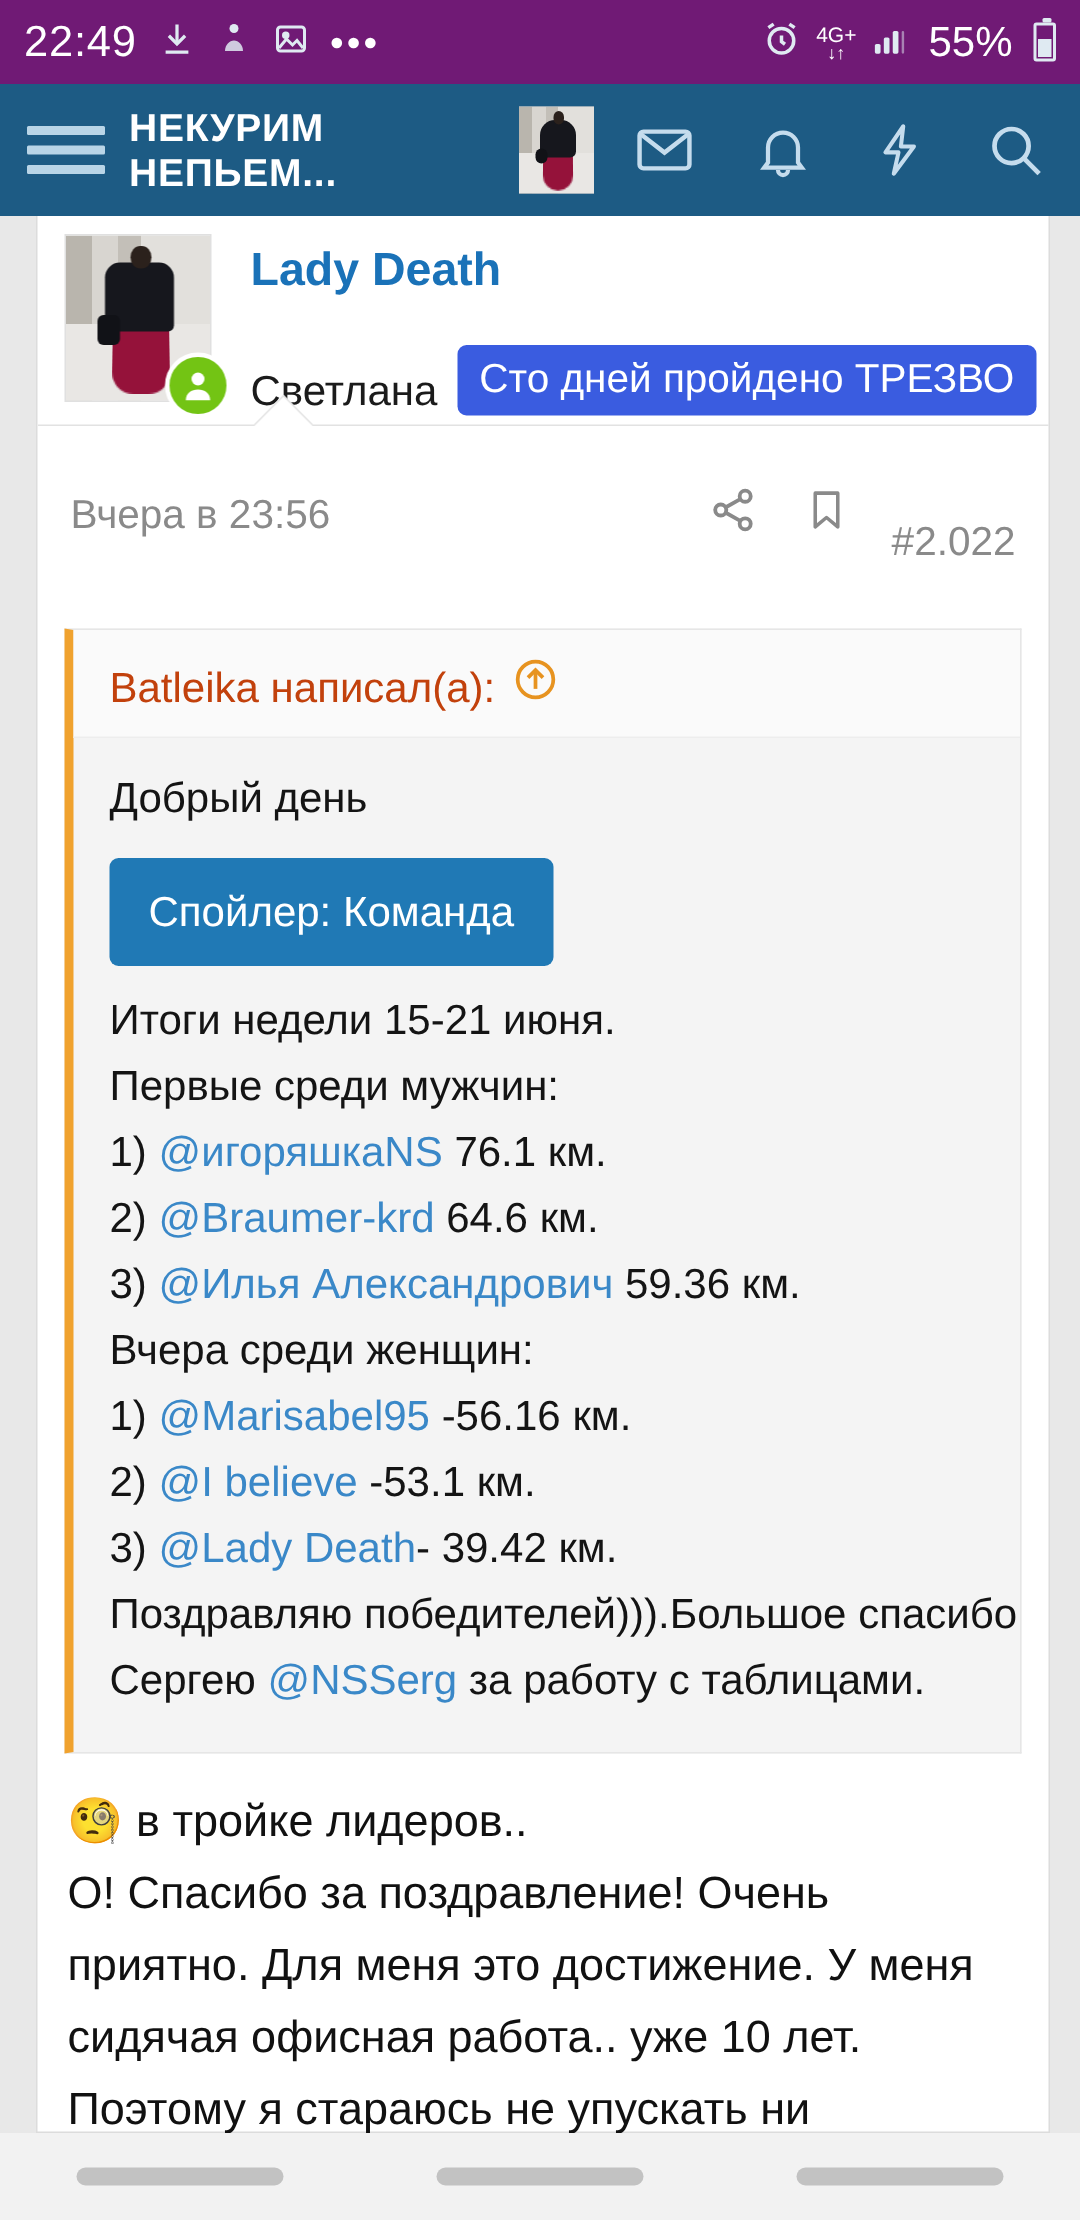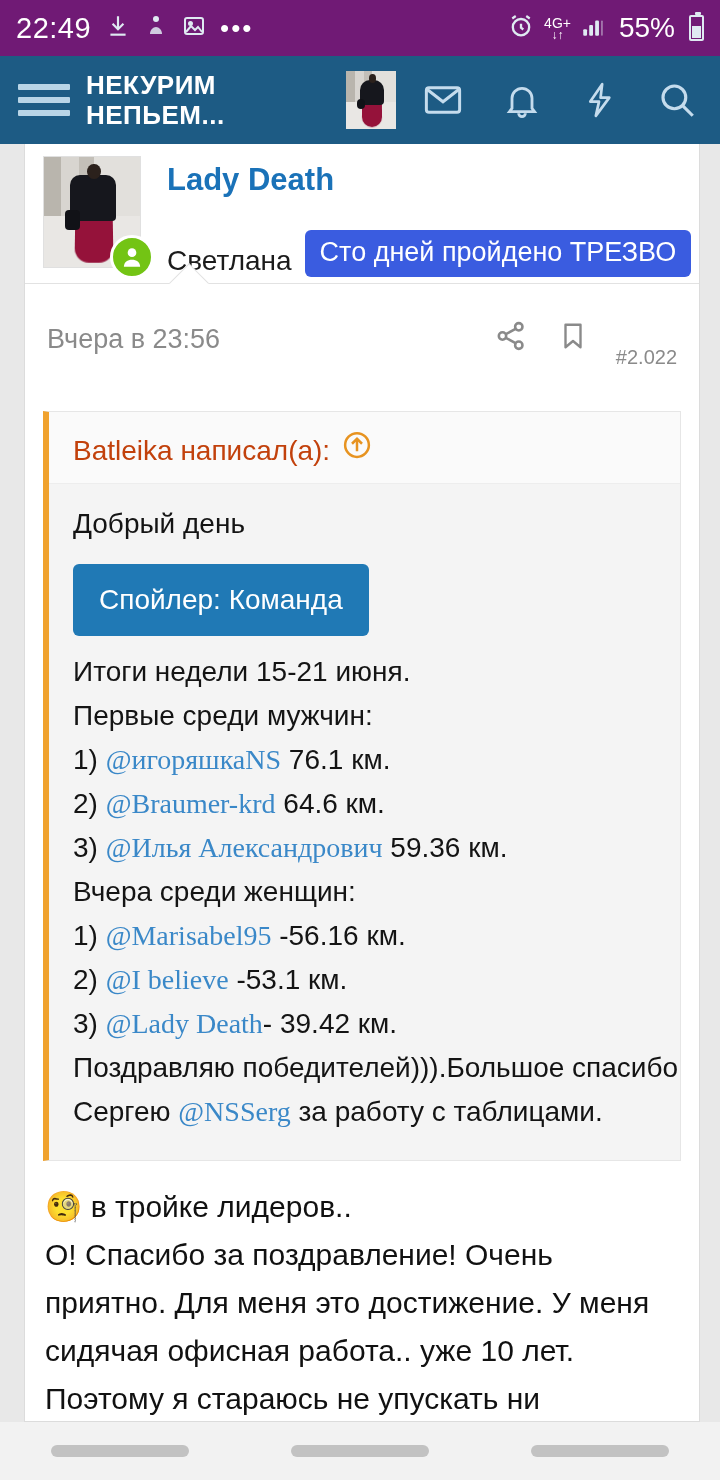--- a/index.html
+++ b/index.html
@@ -114,40 +114,40 @@
     transform: rotate(45deg);
   }
 
   
   .meta-row {
     display: flex; align-items: center; padding: 26px 22px 0 22px; color: #8a8a8a;
     font-size: 27px;
   }
   .meta-spacer { flex: 1; }
   .meta-icons { display: flex; align-items: center; gap: 30px; }
-  .postnum { margin-left: 28px; font-size: 20px; color: #8a8a8a; margin-top: 36px; }
+  .postnum { margin-left: 28px; font-size: 27px; color: #8a8a8a; margin-top: 36px; }
 
   
   .quote {
     margin: 42px 18px 0 18px; background: #f4f4f4;
     border-left: 6px solid #f0a22e; border-top: 1px solid #e6e6e6;
     border-right: 1px solid #e6e6e6; border-bottom: 1px solid #e6e6e6;
   }
   .quote-head {
     padding: 18px 0 16px 24px; color: #c2410c; font-size: 28px;
     display: flex; align-items: flex-end; gap: 12px; background: #fafafa;
     border-bottom: 1px solid #ededed;
   }
   .quote-body { padding: 18px 20px 26px 24px; font-size: 28px; color: #141414; line-height: 44px; }
   .spoiler-btn {
     display: inline-block; background: #2079b5; color: #fff; font-size: 28px;
     padding: 14px 26px; border-radius: 6px; margin: 18px 0 14px 0;
   }
   .q-line { white-space: nowrap; }
-  .q-link { color: #3a88c8; font-family: Liberation Serif, serif; }
+  .q-link { color: #3a88c8; }
 
   
   .post-text { padding: 22px 20px 0 20px; font-size: 30px; line-height: 48px; color: #111; }
   .emoji { font-size: 30px; }
 
   
   .navbar {
     position: absolute; left: 0; right: 0; bottom: 0; height: 58px;
     background: #f2f2f2; display: flex; align-items: center; justify-content: space-around;
   }

